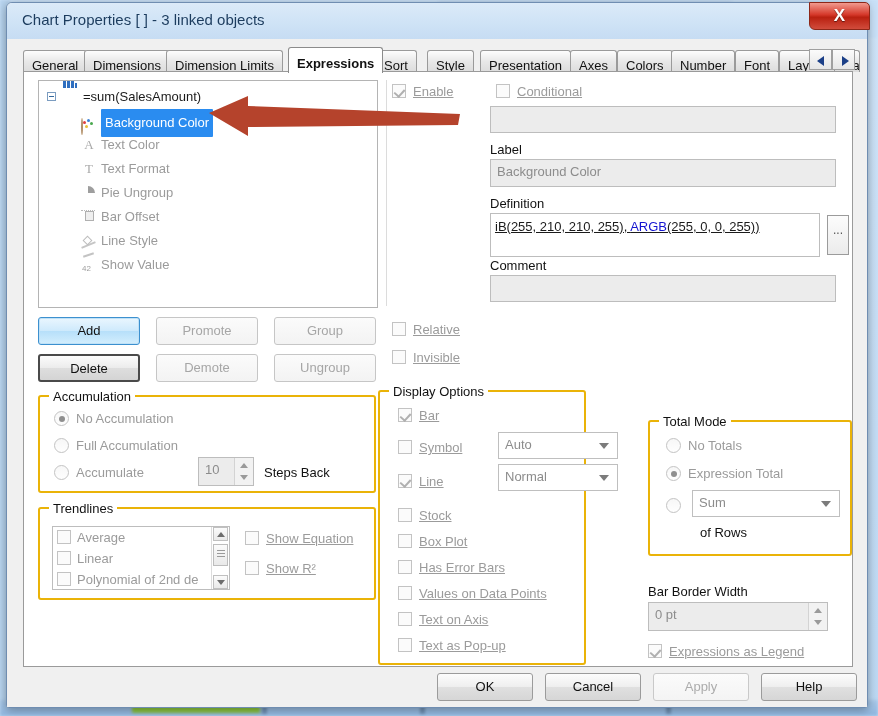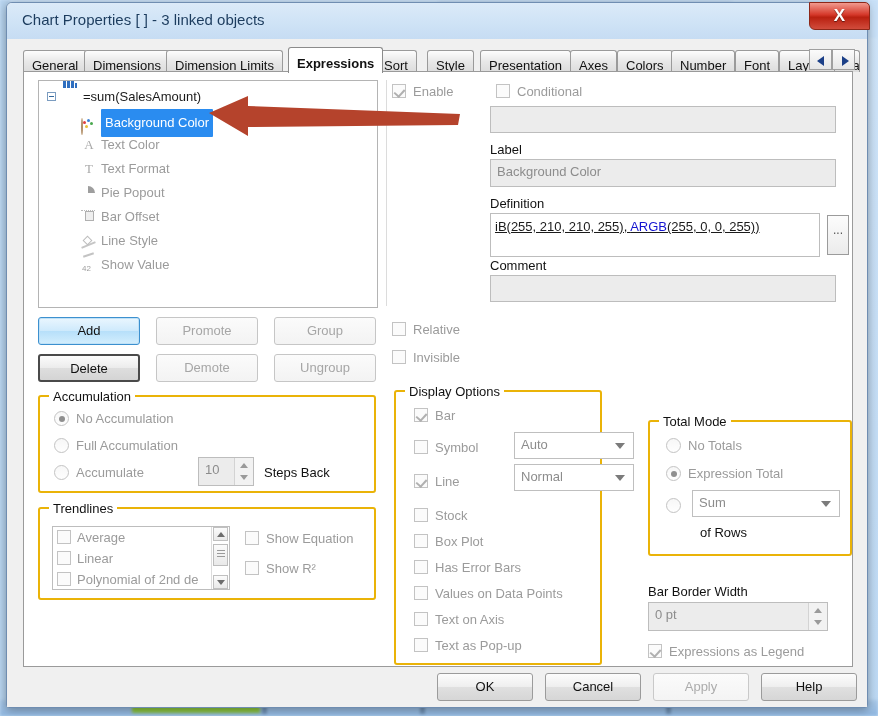--- a/index.html
+++ b/index.html
@@ -170,21 +170,21 @@
   .btn.disabled{color:#a6a6a6;background:linear-gradient(#fbfbfb,#f3f3f3);border-color:#c6c6c6;cursor:default;}
 
   
   .group{position:absolute;border:2px solid #eab308;border-radius:3px;box-sizing:border-box;}
   .group > .gtitle{
     position:absolute;top:-8px;left:9px;background:#fff;padding:0 4px;
     font-size:13px;color:#111;
   }
 
   
-  .chk{position:absolute;font-size:13px;color:#9b9b9b;white-space:nowrap;padding-left:21px;line-height:16px;cursor:pointer;}
+  .chk{position:absolute;font-size:13px;color:#9b9b9b;white-space:nowrap;padding-left:21px;line-height:16px;cursor:pointer;text-decoration:underline;}
   .chk .box{
     position:absolute;left:0;top:0;width:14px;height:14px;
     border:1px solid #c3c3c3;background:#fbfbfb;box-sizing:border-box;
   }
   .chk.checked .box:after{
     content:"";position:absolute;left:3px;top:2px;width:5px;height:8px;
     border:solid #b0b0b0;border-width:0 2px 2px 0;transform:rotate(42deg);
   }
   .rad{position:absolute;font-size:13px;color:#9b9b9b;white-space:nowrap;padding-left:22px;line-height:16px;cursor:pointer;}
   .rad .circ{
@@ -322,21 +322,21 @@
         <div class="trow child">
           <span class="ticon ic-letter">A</span>
           <span class="lbl">Text Color</span>
         </div>
         <div class="trow child">
           <span class="ticon ic-letter">T</span>
           <span class="lbl">Text Format</span>
         </div>
         <div class="trow child">
           <span class="ticon"><span class="ic-pie"></span></span>
-          <span class="lbl">Pie Popout</span>
+          <span class="lbl">Pie Ungroup</span>
         </div>
         <div class="trow child">
           <span class="ticon"><span class="ic-offset"></span></span>
           <span class="lbl">Bar Offset</span>
         </div>
         <div class="trow child">
           <span class="ticon"><span class="ic-line"></span></span>
           <span class="lbl">Line Style</span>
         </div>
         <div class="trow child">
@@ -429,21 +429,21 @@
 
       <div class="chk" style="left:368px;top:250px">
         <span class="box"></span>
         <span>Relative</span>
       </div>
       <div class="chk" style="left:368px;top:278px">
         <span class="box"></span>
         <span>Invisible</span>
       </div>
 
-      <div class="group" style="left:370px;top:318px;width:208px;height:275px">
+      <div class="group" style="left:354px;top:318px;width:208px;height:275px">
         <span class="gtitle">Display Options</span>
         <div class="chk checked" style="left:18px;top:16px">
           <span class="box"></span><span>Bar</span>
         </div>
         <div class="chk" style="left:18px;top:48px">
           <span class="box"></span><span>Symbol</span>
         </div>
         <div class="combo" style="left:118px;top:40px;width:120px;height:27px">
           <span>Auto</span>
           <span class="arw"></span>

